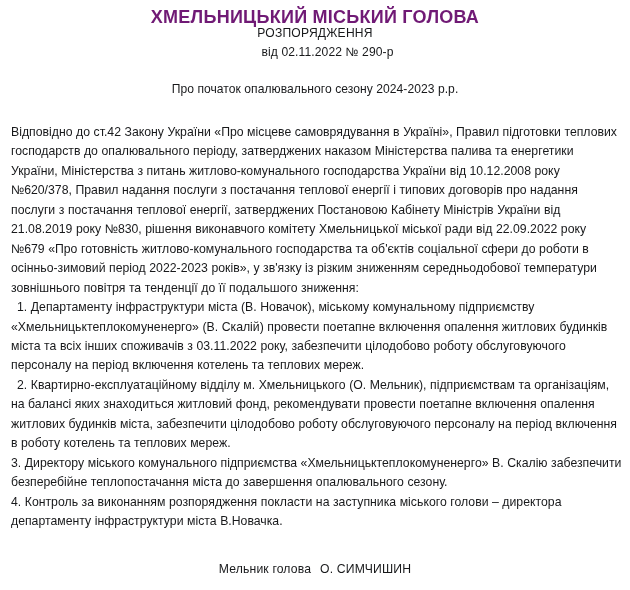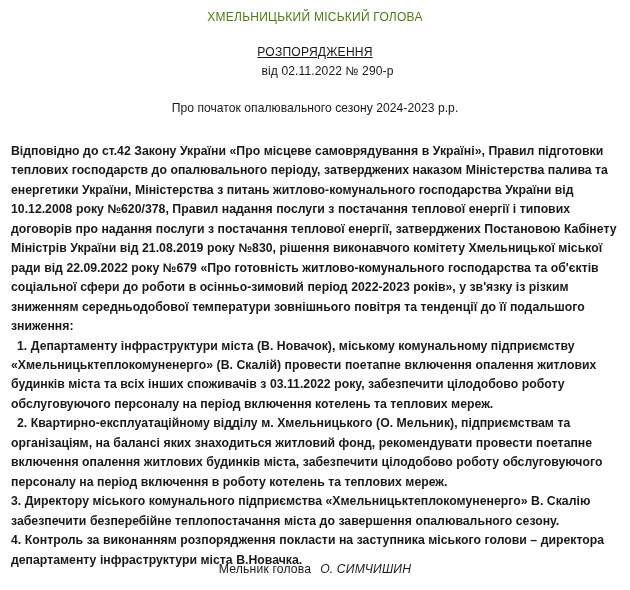--- a/index.html
+++ b/index.html
@@ -25,32 +25,30 @@
     padding: 0;
     background: #ffffff;
   }
 
   
   .doc-header {
     text-align: center;
     padding-top: 9px;
   }
   .org-title {
-    font-size: 12px;
+    font-size: 18px;
     letter-spacing: 0.25px;
-    font-weight: 400;
+    font-weight: 700;
     line-height: 16px;
-    color: #4d7c0f;
+    color: #701a75;
   }
   .doc-kind {
-    margin-top: 19px;
     font-size: 12.1px;
     letter-spacing: 0.2px;
     line-height: 16px;
-    text-decoration: underline;
   }
   .doc-number {
     margin-top: 3px;
     font-size: 12.1px;
     letter-spacing: 0.1px;
     line-height: 16px;
     margin-left: 25px;
   }
   .doc-subject {
     margin-top: 21px;
@@ -64,21 +62,20 @@
     margin-top: 26px;
     padding: 0 8px 0 11px;
   }
   .para {
     font-size: 12.25px;
     line-height: 19.45px;
     text-align: left;
     margin: 0;
     letter-spacing: 0.01px;
     word-spacing: 0.1px;
-    font-weight: bold;
   }
   .para + .para {
   }
   .para.indent {
     text-indent: 6px;
   }
   .para.preamble {
     margin-top: 0;
   }
 
@@ -89,21 +86,20 @@
     right: 0;
     top: 561px;
     text-align: center;
     font-size: 12.2px;
     line-height: 16px;
     letter-spacing: 0.15px;
   }
   .sig-role { }
   .sig-name {
     margin-left: 9px;
-    font-style: italic;
   }
 </style>
 </head>
 <body>
 
 <div class="page">
 
   <div class="doc-header">
     <div class="org-title">ХМЕЛЬНИЦЬКИЙ МІСЬКИЙ ГОЛОВА</div>
     <div class="doc-kind">РОЗПОРЯДЖЕННЯ</div>

